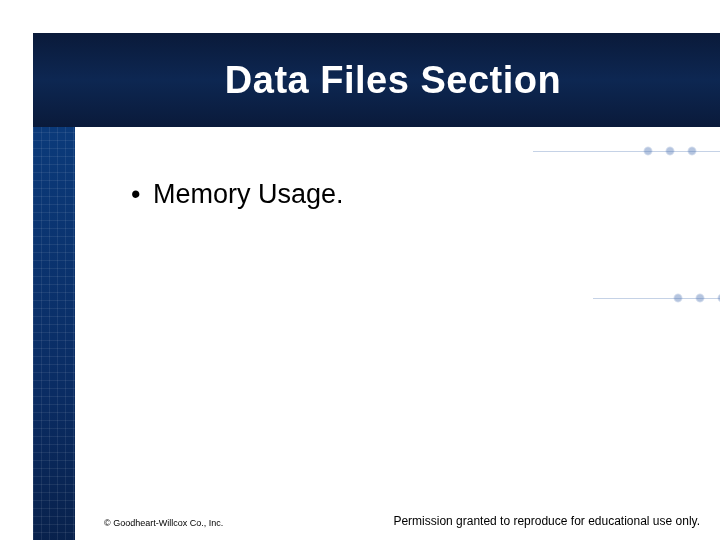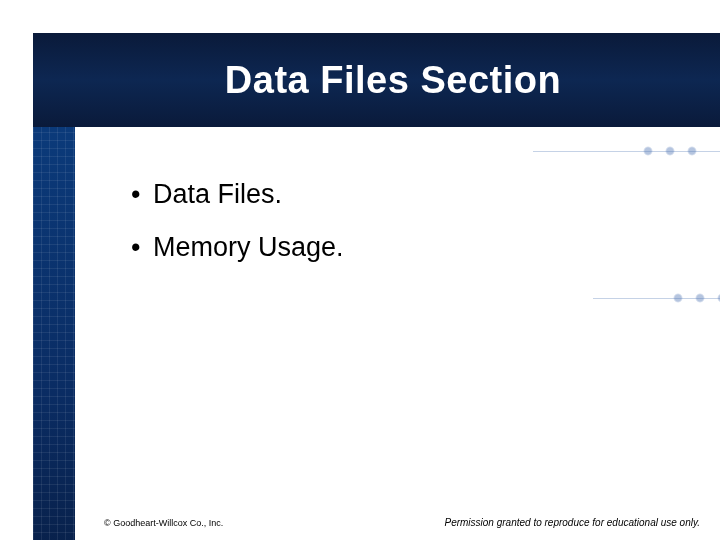--- a/index.html
+++ b/index.html
@@ -78,23 +78,22 @@
     display: flex;
     justify-content: space-between;
     align-items: flex-end;
     gap: 44px;
   }
   .copyright {
     font-size: 9px;
     color: #000000;
   }
   .permission {
-    font-size: 10px;
+    font-size: 12px;
     color: #000000;
-    font-style: italic;
   }
 </style>
 </head>
 <body>
 
 <div class="header">
   <div class="title">Data Files Section</div>
 </div>
 
 <div class="sidebar"></div>
@@ -104,21 +103,20 @@
 <div class="deco" style="top:113px; left:632px; width:10px; height:10px;"></div>
 <div class="deco" style="top:113px; left:654px; width:10px; height:10px;"></div>
 
 <div class="deco-line" style="top:265px; left:560px; width:150px;"></div>
 <div class="deco" style="top:260px; left:640px; width:10px; height:10px;"></div>
 <div class="deco" style="top:260px; left:662px; width:10px; height:10px;"></div>
 <div class="deco" style="top:260px; left:684px; width:10px; height:10px;"></div>
 
 <div class="content">
   <ul class="bullet-list">
-    <li>Data Files.</li>
     <li>Memory Usage.</li>
   </ul>
 </div>
 
 <div class="footer">
   <span class="copyright">© Goodheart-Willcox Co., Inc.</span>
   <span class="permission">Permission granted to reproduce for educational use only.</span>
 </div>
 
 </body></html>

